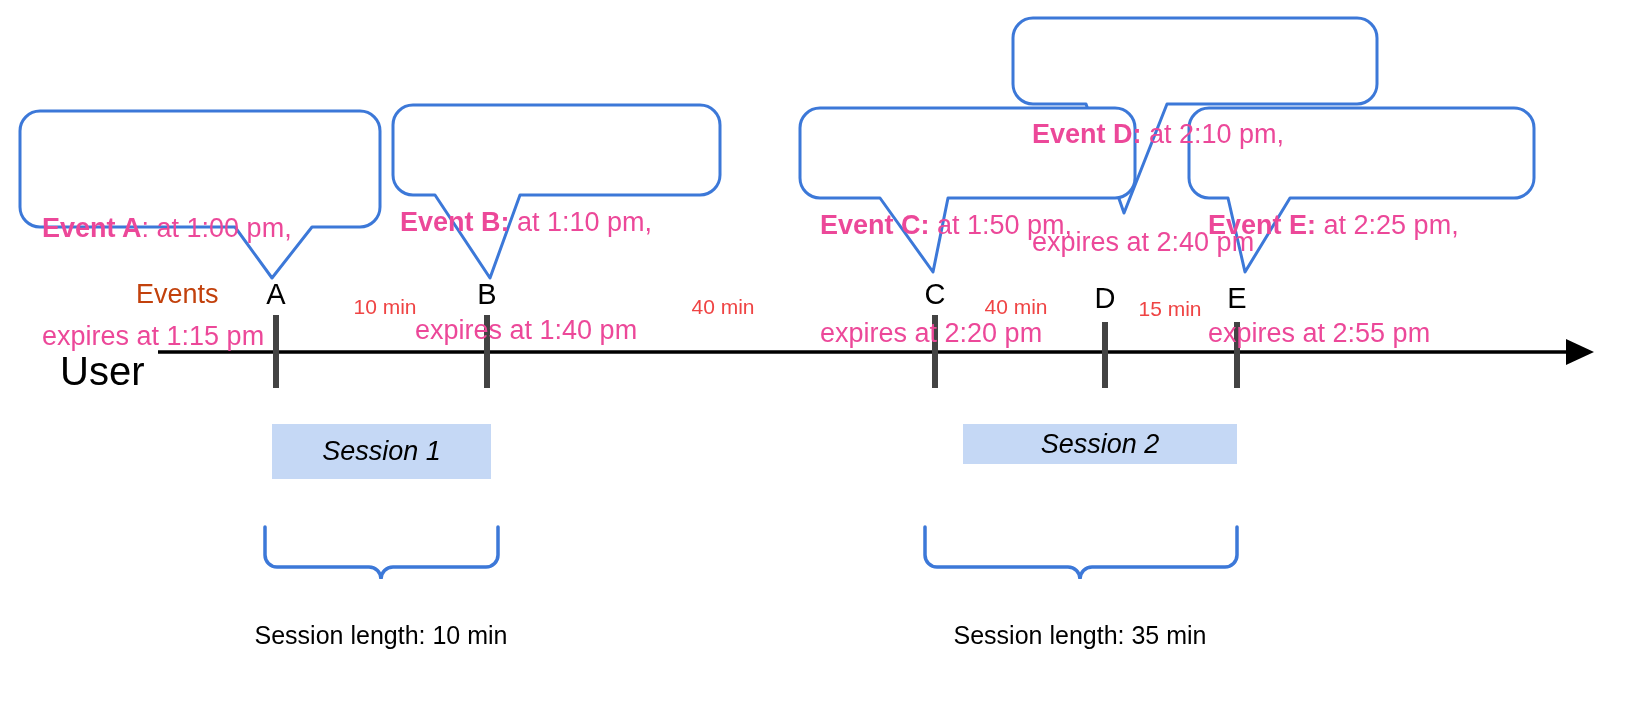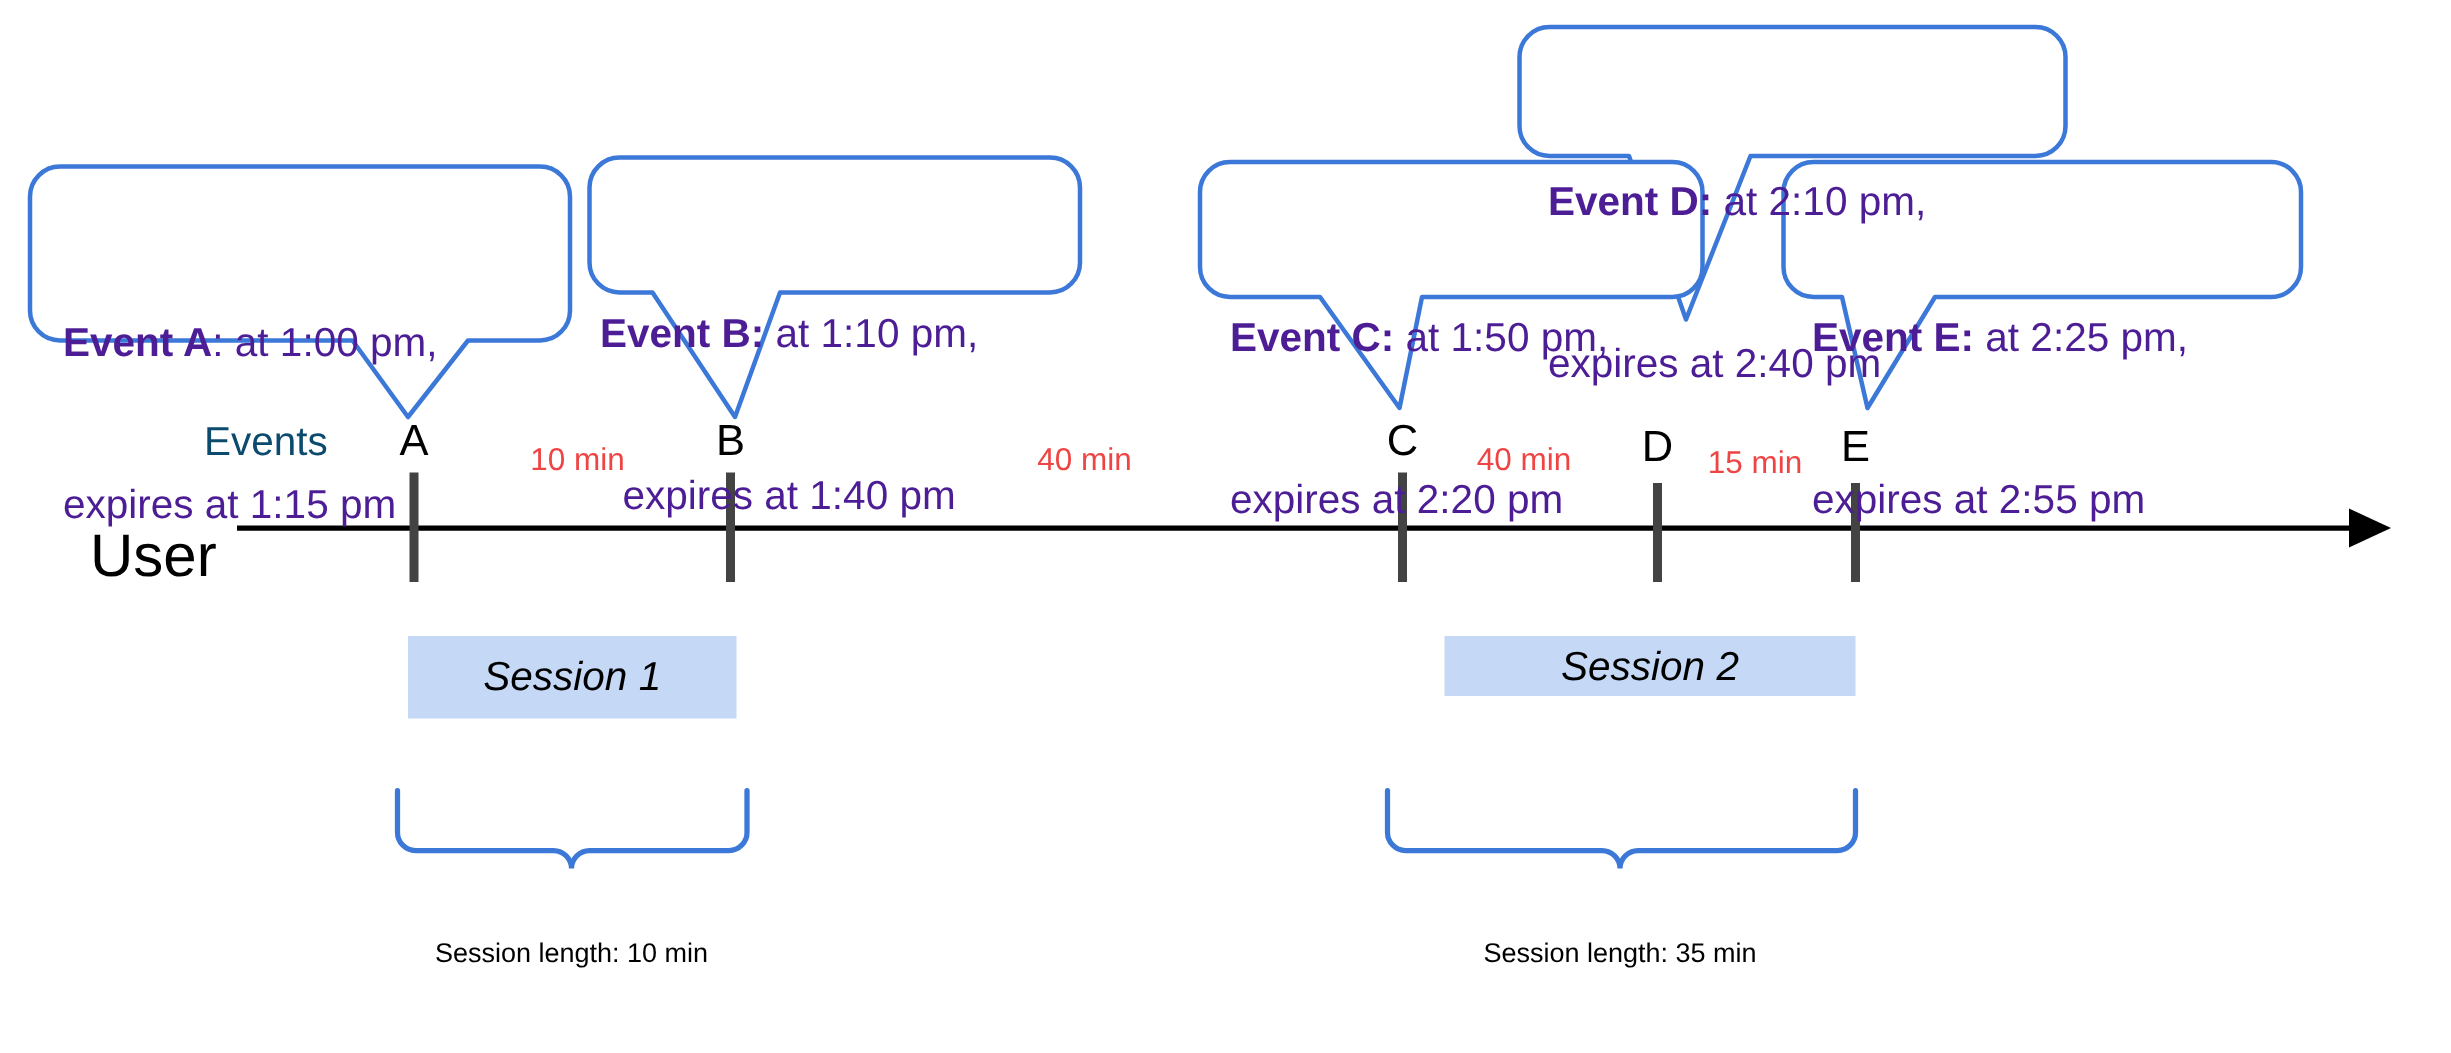--- a/index.html
+++ b/index.html
@@ -31,39 +31,39 @@
     height: 702px;
     pointer-events: none;
   }
   .layer > * { pointer-events: auto; }
 
   
   .callout-text {
     position: absolute;
     font-size: 27px;
     line-height: 36px;
-    color: #4c1d95;
+    color: #ec4899;
     white-space: pre;
   }
   .callout-text b { font-weight: bold; }
 
   
   .user-label {
     position: absolute;
     font-size: 40px;
     line-height: 36px;
     color: #000000;
     white-space: nowrap;
     margin-top: 18px;
   }
   .events-label {
     position: absolute;
     font-size: 27px;
     line-height: 27px;
-    color: #0c4a6e;
+    color: #c2410c;
     white-space: nowrap;
   }
   .tick-label {
     position: absolute;
     font-size: 29px;
     line-height: 29px;
     color: #000000;
     text-align: center;
     white-space: nowrap;
     transform: translateX(-50%);
@@ -87,21 +87,21 @@
     justify-content: center;
     font-size: 27px;
     color: #000000;
     white-space: nowrap;
     font-style: italic;
   }
 
   
   .session-caption {
     position: absolute;
-    font-size: 18px;
+    font-size: 25px;
     line-height: 27px;
     color: #000000;
     text-align: center;
     white-space: nowrap;
     transform: translateX(-50%);
   }
 </style>
 </head>
 <body>
 

